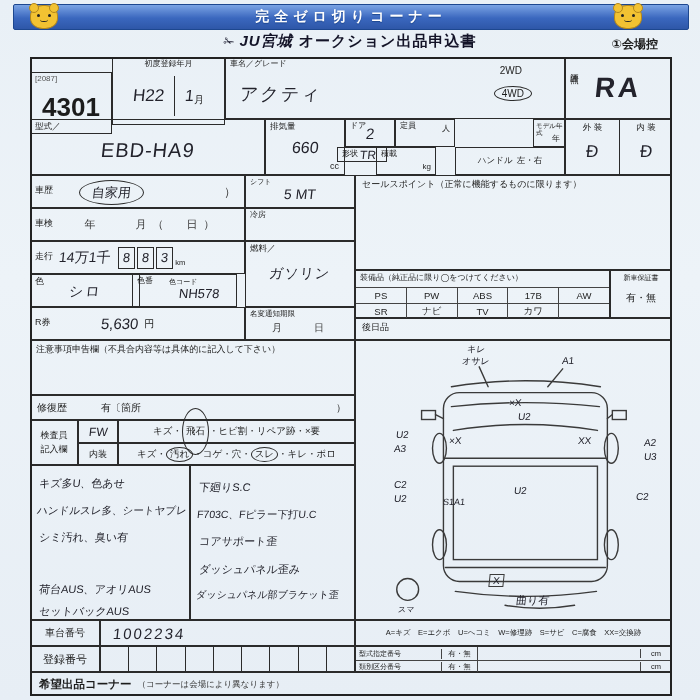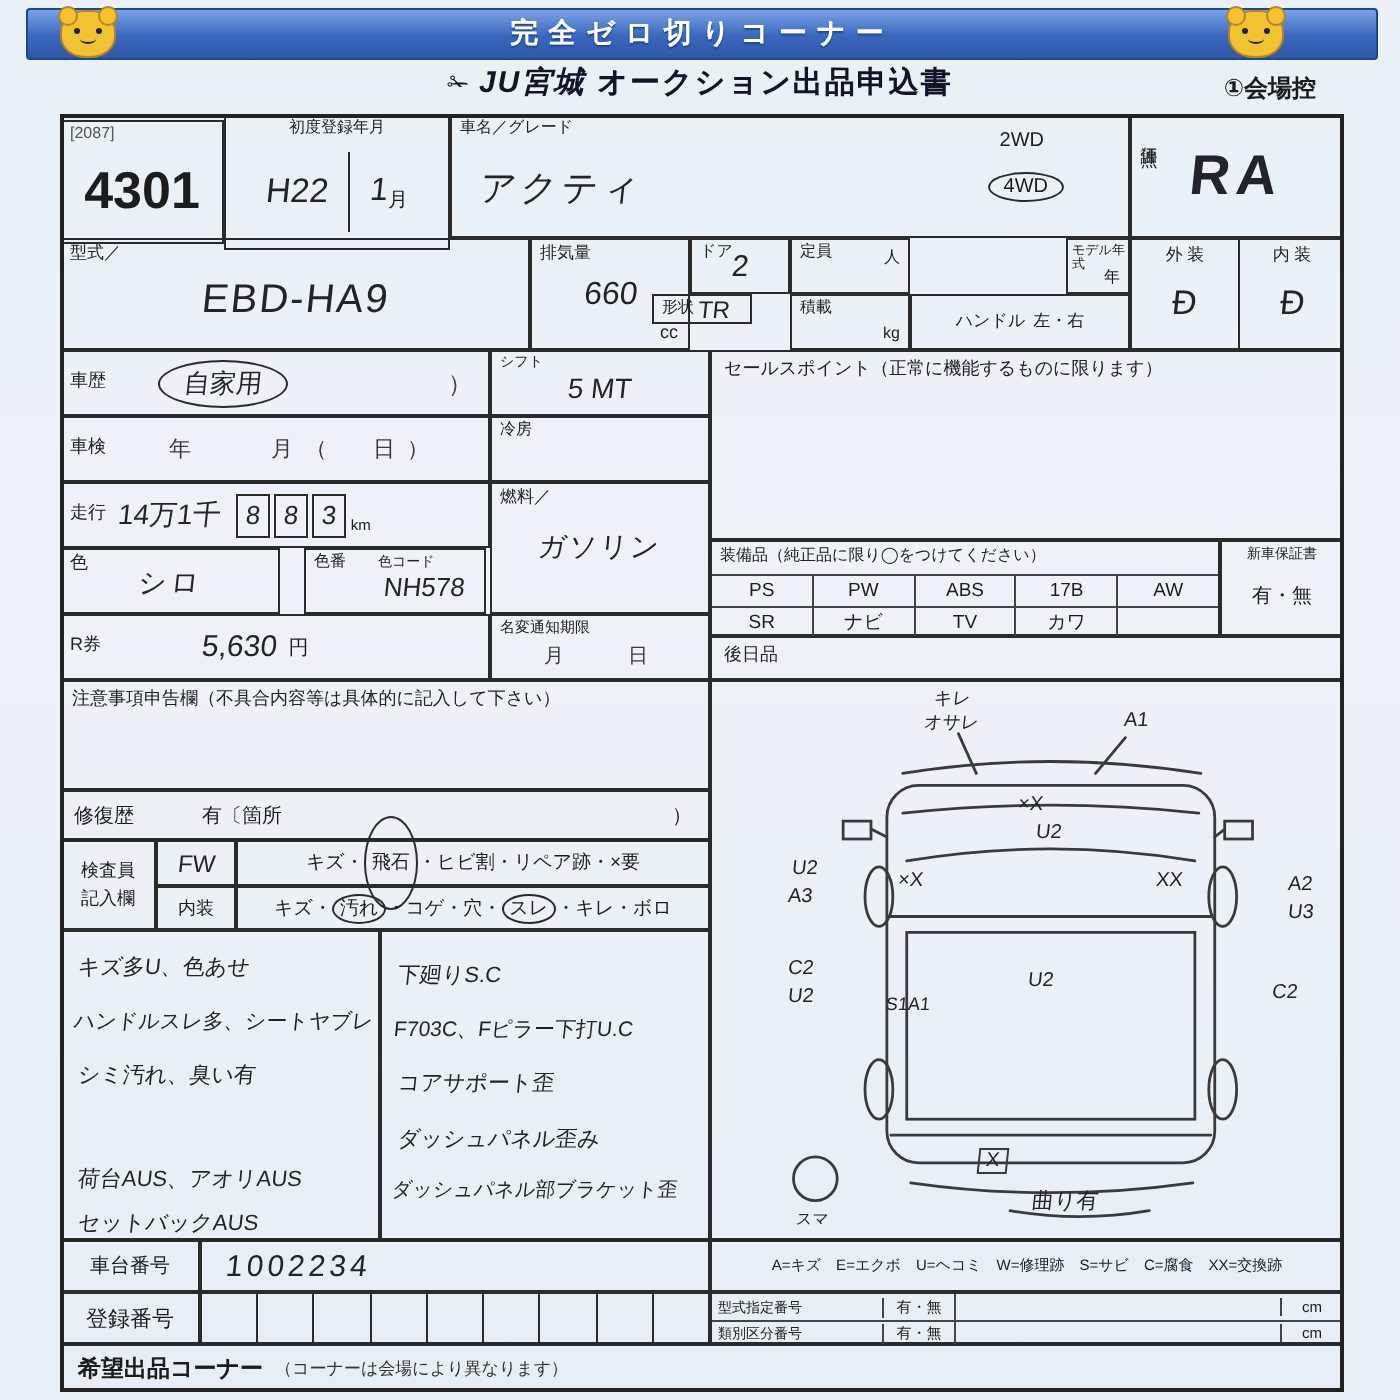--- a/index.html
+++ b/index.html
@@ -70,21 +70,21 @@
     <div class="mouth"></div>
   </div>
 
   <div class="sheet-header">
     <span class="sheet-title">
       <span class="scissors">✁</span><span class="brand">JU宮城</span><span>オークション出品申込書</span>
     </span>
     <span class="copy-label">①会場控</span>
   </div>
 
-  <div class="cell" style="left:30px;top:60px;width:82px;height:62px">
+  <div class="cell" style="left:30px;top:72px;width:82px;height:62px">
     <span class="lbl tl" style="font-size:8px;color:#555">[2087]</span>
     <div class="val" style="top:8px">
         <span style="font-size:26px;font-weight:bold">4301</span>
       </div>
   </div>
 
   <div class="cell" style="left:112px;top:57px;width:113px;height:68px">
     <span class="lbl" style="position:absolute;top:2px;left:0;width:100%;text-align:center;font-size:8px">初度登録年月</span>
     <div class="val" style="top:10px">
       <span class="hw" style="font-size:17px;margin-right:10px">H22</span>
@@ -128,28 +128,28 @@
     <div class="val">
         <span class="hw" style="font-size:15px">2</span>
       </div>
   </div>
 
   <div class="cell" style="left:395px;top:119px;width:60px;height:28px">
     <span class="lbl tl" style="font-size:8px">定員</span>
     <span style="position:absolute;right:4px;top:3px;font-size:8px">人</span>
   </div>
 
-  <div class="cell" style="left:326px;top:147px;width:50px;height:15px">
+  <div class="cell" style="left:337px;top:147px;width:50px;height:15px">
     <span class="lbl tl" style="font-size:8px">形状</span>
     <div class="val" style="left:12px">
         <span class="hw" style="font-size:12px">TR</span>
       </div>
   </div>
 
-  <div class="cell" style="left:395px;top:147px;width:60px;height:28px">
+  <div class="cell" style="left:376px;top:147px;width:60px;height:28px">
     <span class="lbl tl" style="font-size:8px">積載</span>
     <span style="position:absolute;right:4px;bottom:3px;font-size:8px">kg</span>
   </div>
 
 
   <div class="cell" style="left:533px;top:119px;width:32px;height:28px">
     <span class="lbl" style="position:absolute;top:2px;left:2px;font-size:6.5px">モデル年式</span>
     <span style="position:absolute;right:4px;bottom:2px;font-size:8px">年</span>
   </div>
 
@@ -223,21 +223,21 @@
       </div>
   </div>
 
   <div class="cell" style="left:30px;top:274px;width:110px;height:33px">
     <span class="lbl tl">色</span>
     <div class="val" style="top:2px">
         <span class="hw" style="font-size:14px;letter-spacing:2px">シロ</span>
       </div>
   </div>
 
-  <div class="cell" style="left:152px;top:274px;width:91px;height:33px">
+  <div class="cell" style="left:132px;top:274px;width:105px;height:33px">
     <span class="lbl tl" style="font-size:8px">色番</span>
     <span class="lbl" style="position:absolute;left:36px;top:3px;font-size:7px">色コード</span>
     <div class="val" style="left:30px;top:6px">
         <span class="hw" style="font-size:13px">NH578</span>
       </div>
   </div>
 
   <div class="cell" style="left:30px;top:307px;width:215px;height:33px">
     <span class="lbl" style="position:absolute;left:4px;top:10px">R券</span>
     <div class="val" style="left:-20px">

